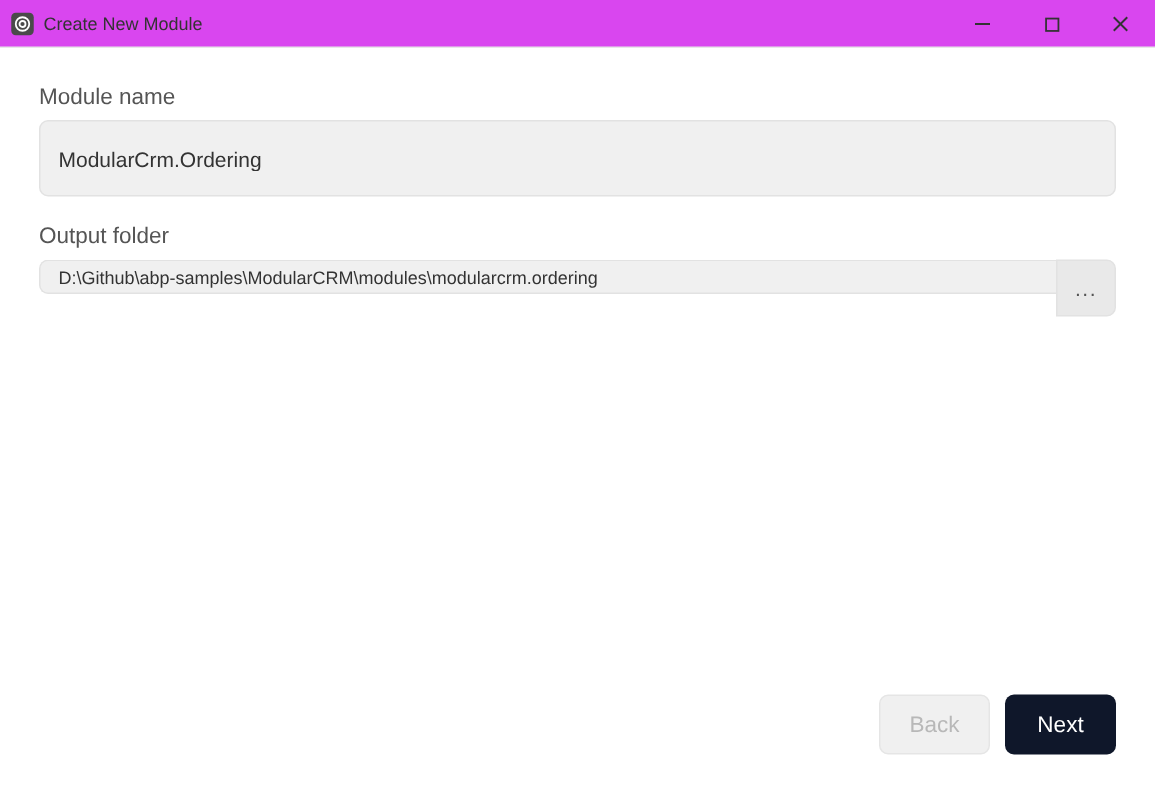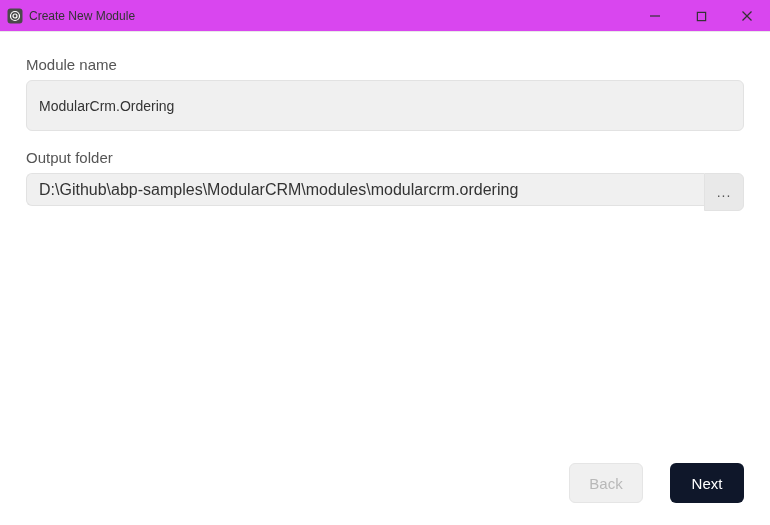--- a/index.html
+++ b/index.html
@@ -92,27 +92,27 @@
       color: #333;
       font-family: inherit;
       outline: none;
     }
     .folder-row {
       display: flex;
       width: 100%;
     }
     .folder-input {
       flex: 1;
-      height: 33px;
+      height: 23px;
       background: #f0f0f0;
       border: 1px solid #e2e2e2;
       border-right: none;
       border-radius: 6px 0 0 6px;
       padding: 0 12px;
-      font-size: 16px;
+      font-size: 12px;
       color: #333;
       font-family: inherit;
       outline: none;
     }
     .browse-btn {
       width: 40px;
       height: 38px;
       background: #e9e9e9;
       border: 1px solid #e2e2e2;
       border-radius: 0 6px 6px 0;
@@ -121,21 +121,21 @@
       color: #555;
       display: flex;
       align-items: center;
       justify-content: center;
       letter-spacing: 1px;
     }
     .footer {
       padding: 0 26px 22px 26px;
       display: flex;
       justify-content: flex-end;
-      gap: 27px;
+      gap: 10px;
     }
     .btn {
       min-width: 74px;
       height: 40px;
       border-radius: 6px;
       font-size: 15px;
       font-weight: 500;
       cursor: pointer;
       border: none;
       font-family: inherit;

